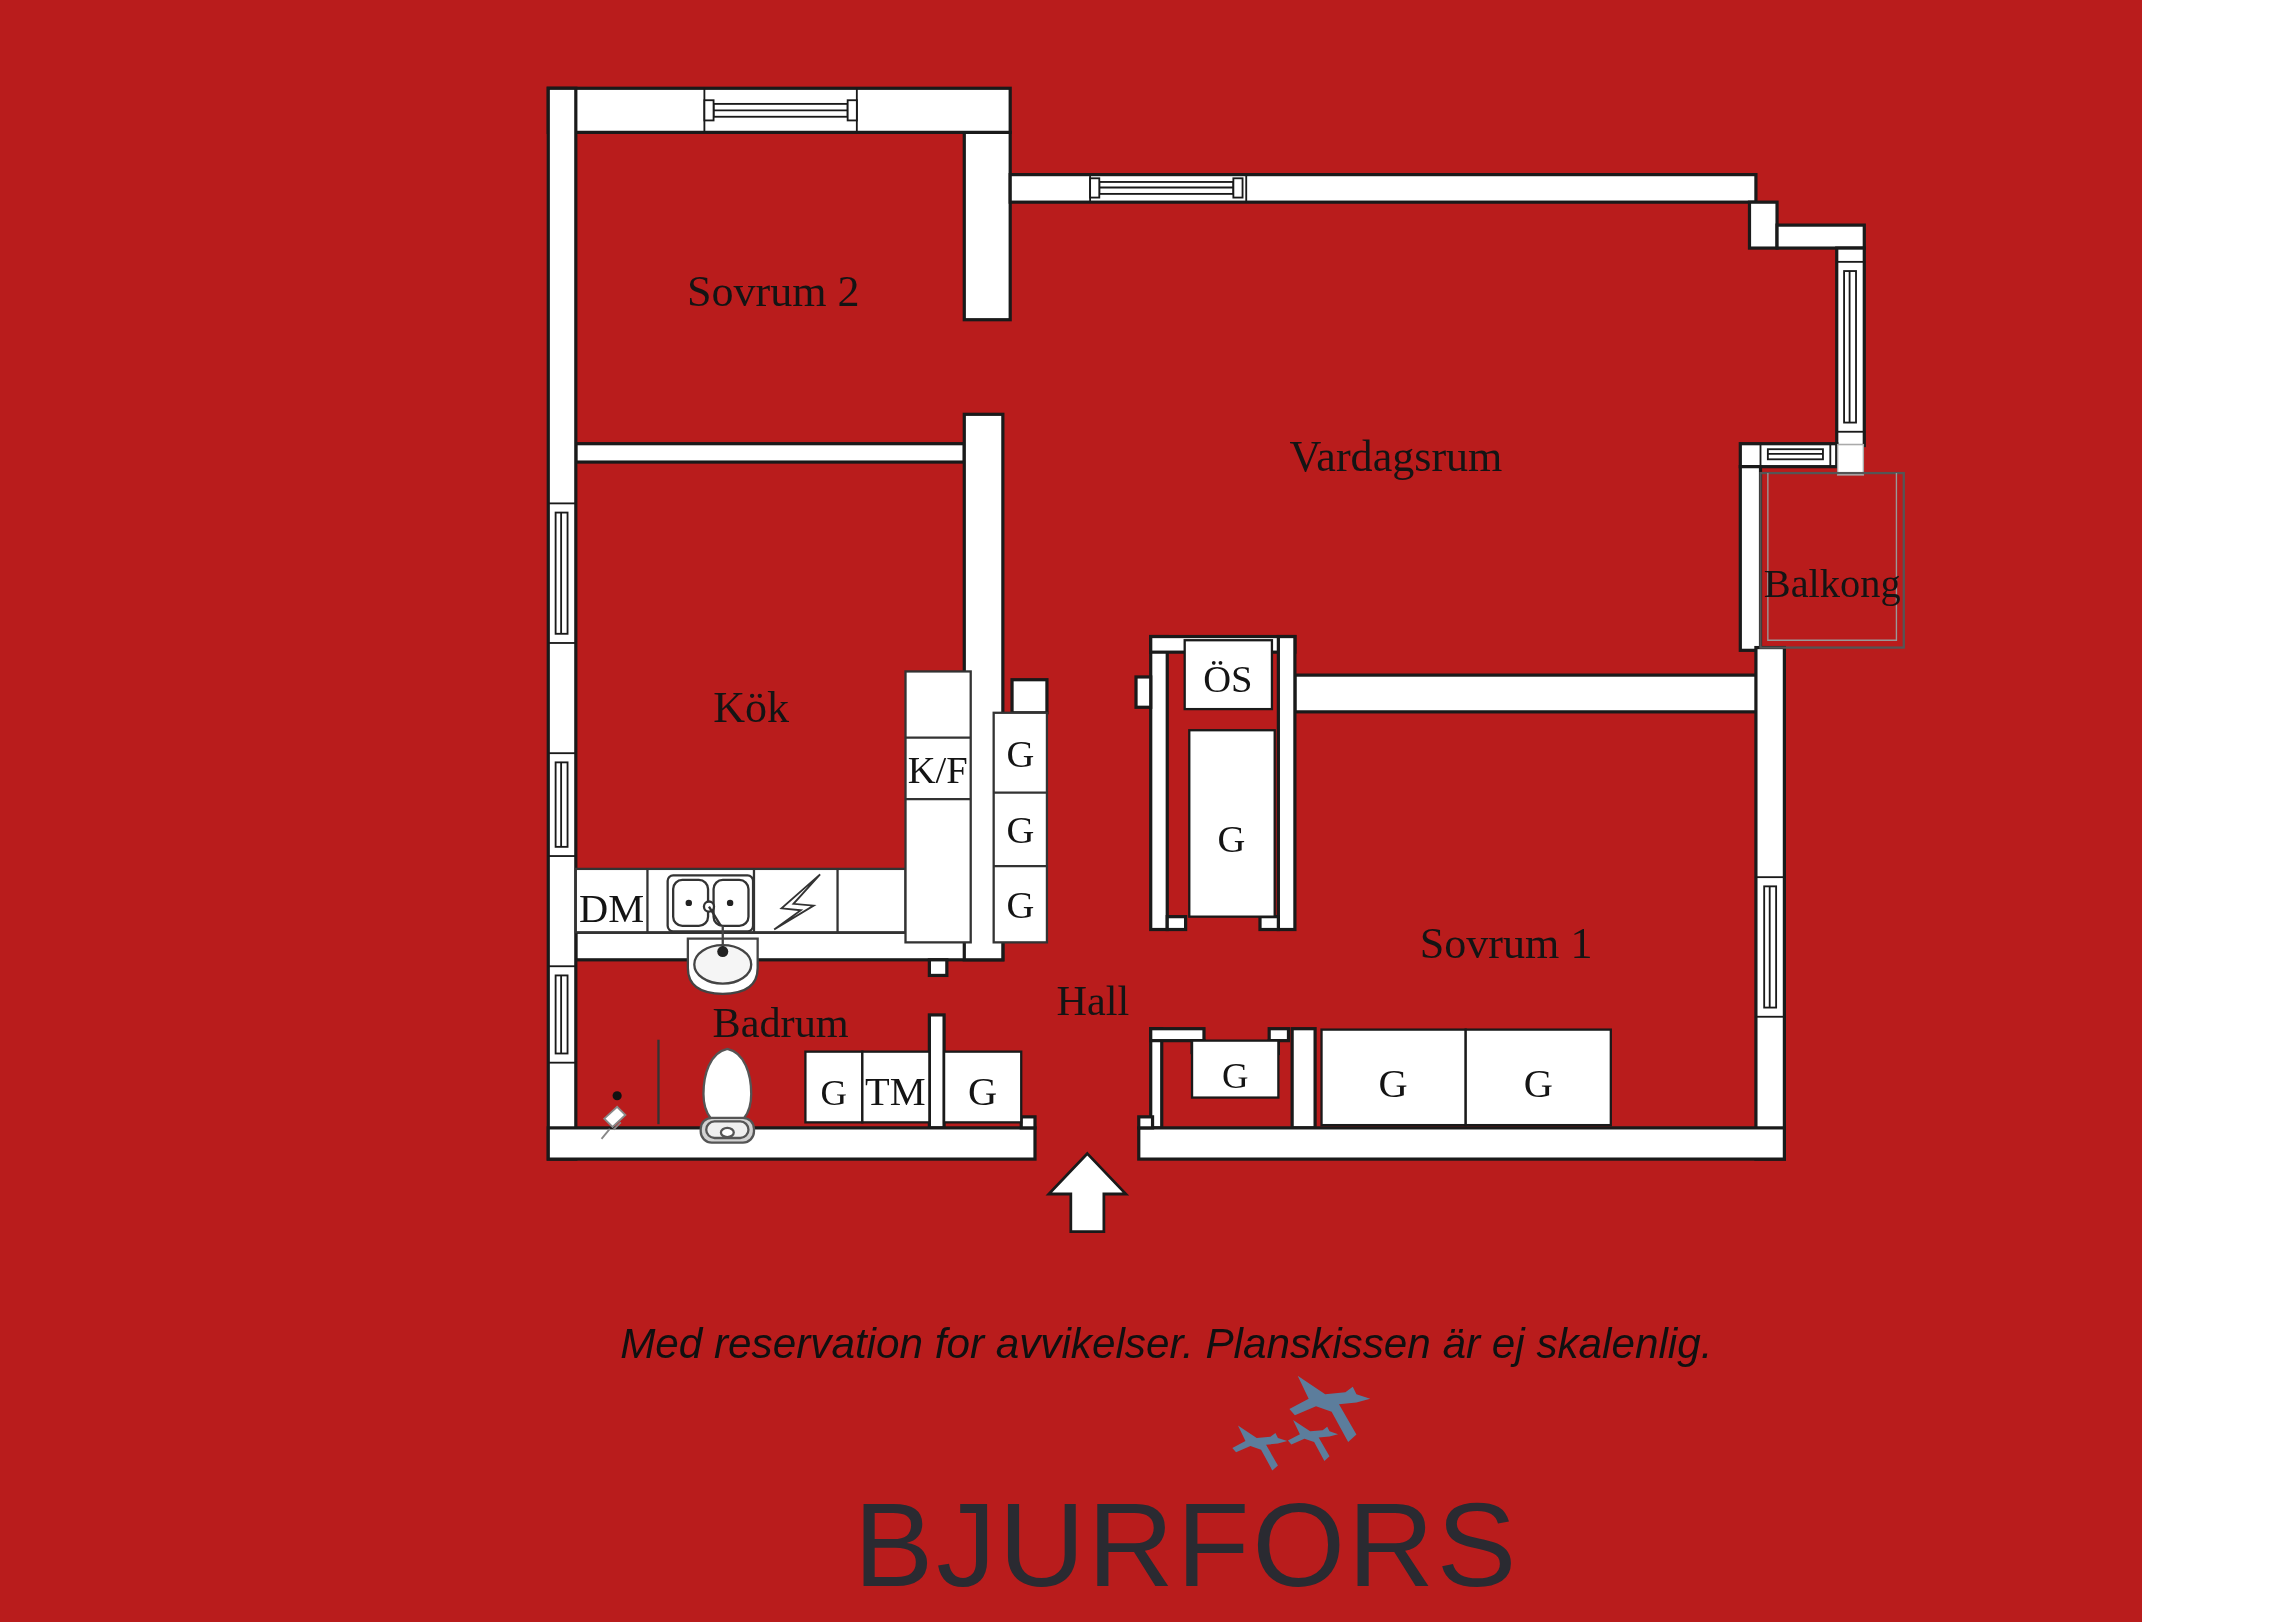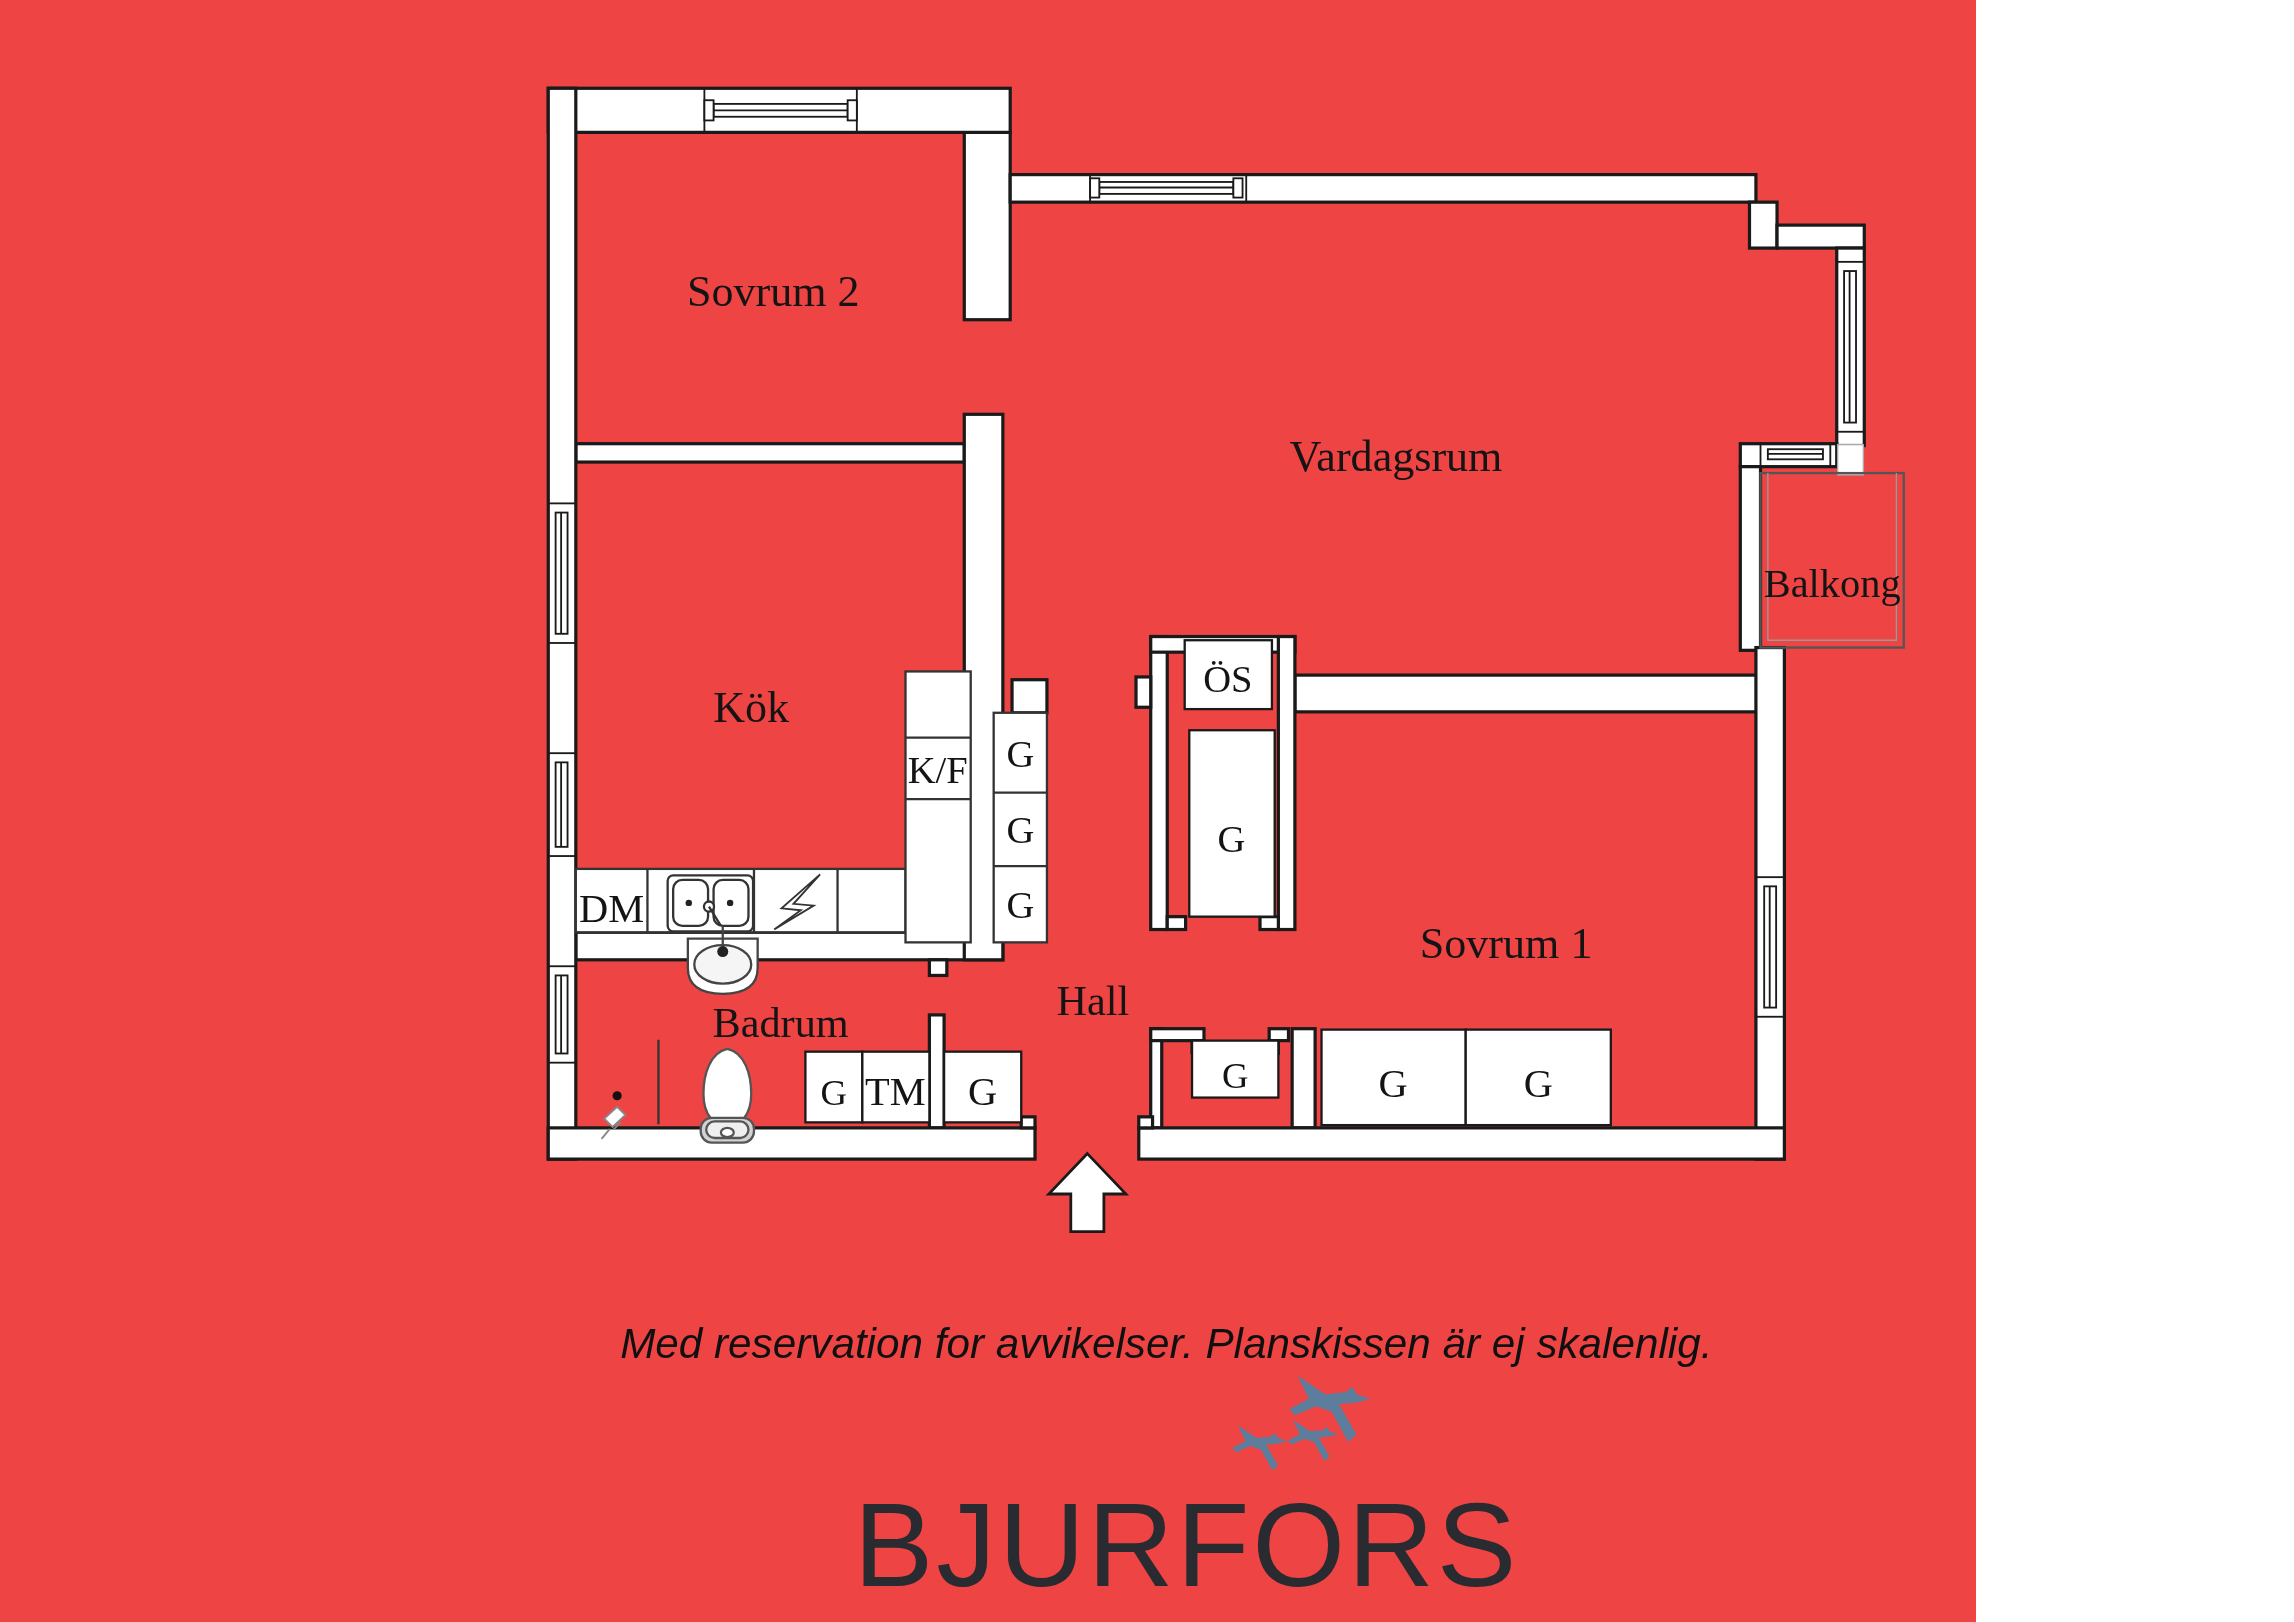--- a/index.html
+++ b/index.html
@@ -1,16 +1,16 @@
 <!DOCTYPE html>
 <html style="font-size:14.7px"><head>
 <meta charset="utf-8">
 <style>
   html,body{margin:0;padding:0;background:#ffffff;}
-  .stage{position:relative;width:1976px;height:1623px;background:#ef4444;overflow:hidden;
+  .stage{position:relative;width:2142px;height:1623px;background:#b91c1c;overflow:hidden;
          font-family:"Liberation Serif", serif;}
   svg{position:absolute;left:0;top:0;}
   .room-label{font-family:"Liberation Serif", serif;fill:#141414;}
   .fix-label{font-family:"Liberation Serif", serif;fill:#141414;}
   .footer-text{font-family:"Liberation Sans", sans-serif;font-style:italic;fill:#101010;}
   .brand-text{font-family:"Liberation Sans", sans-serif;font-weight:300;fill:#2a2a31;letter-spacing:3px;}
 </style>
 </head>
 <body>
 

